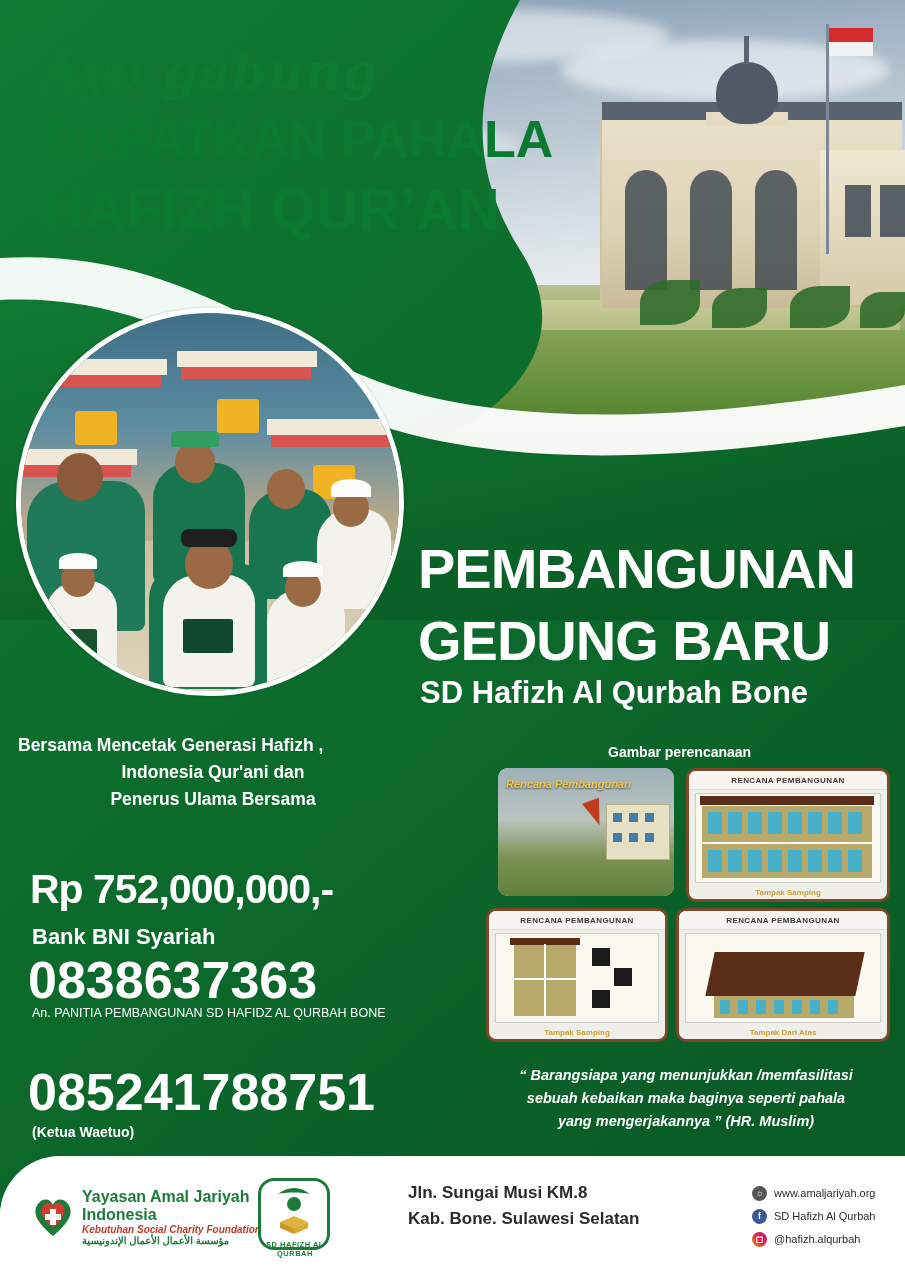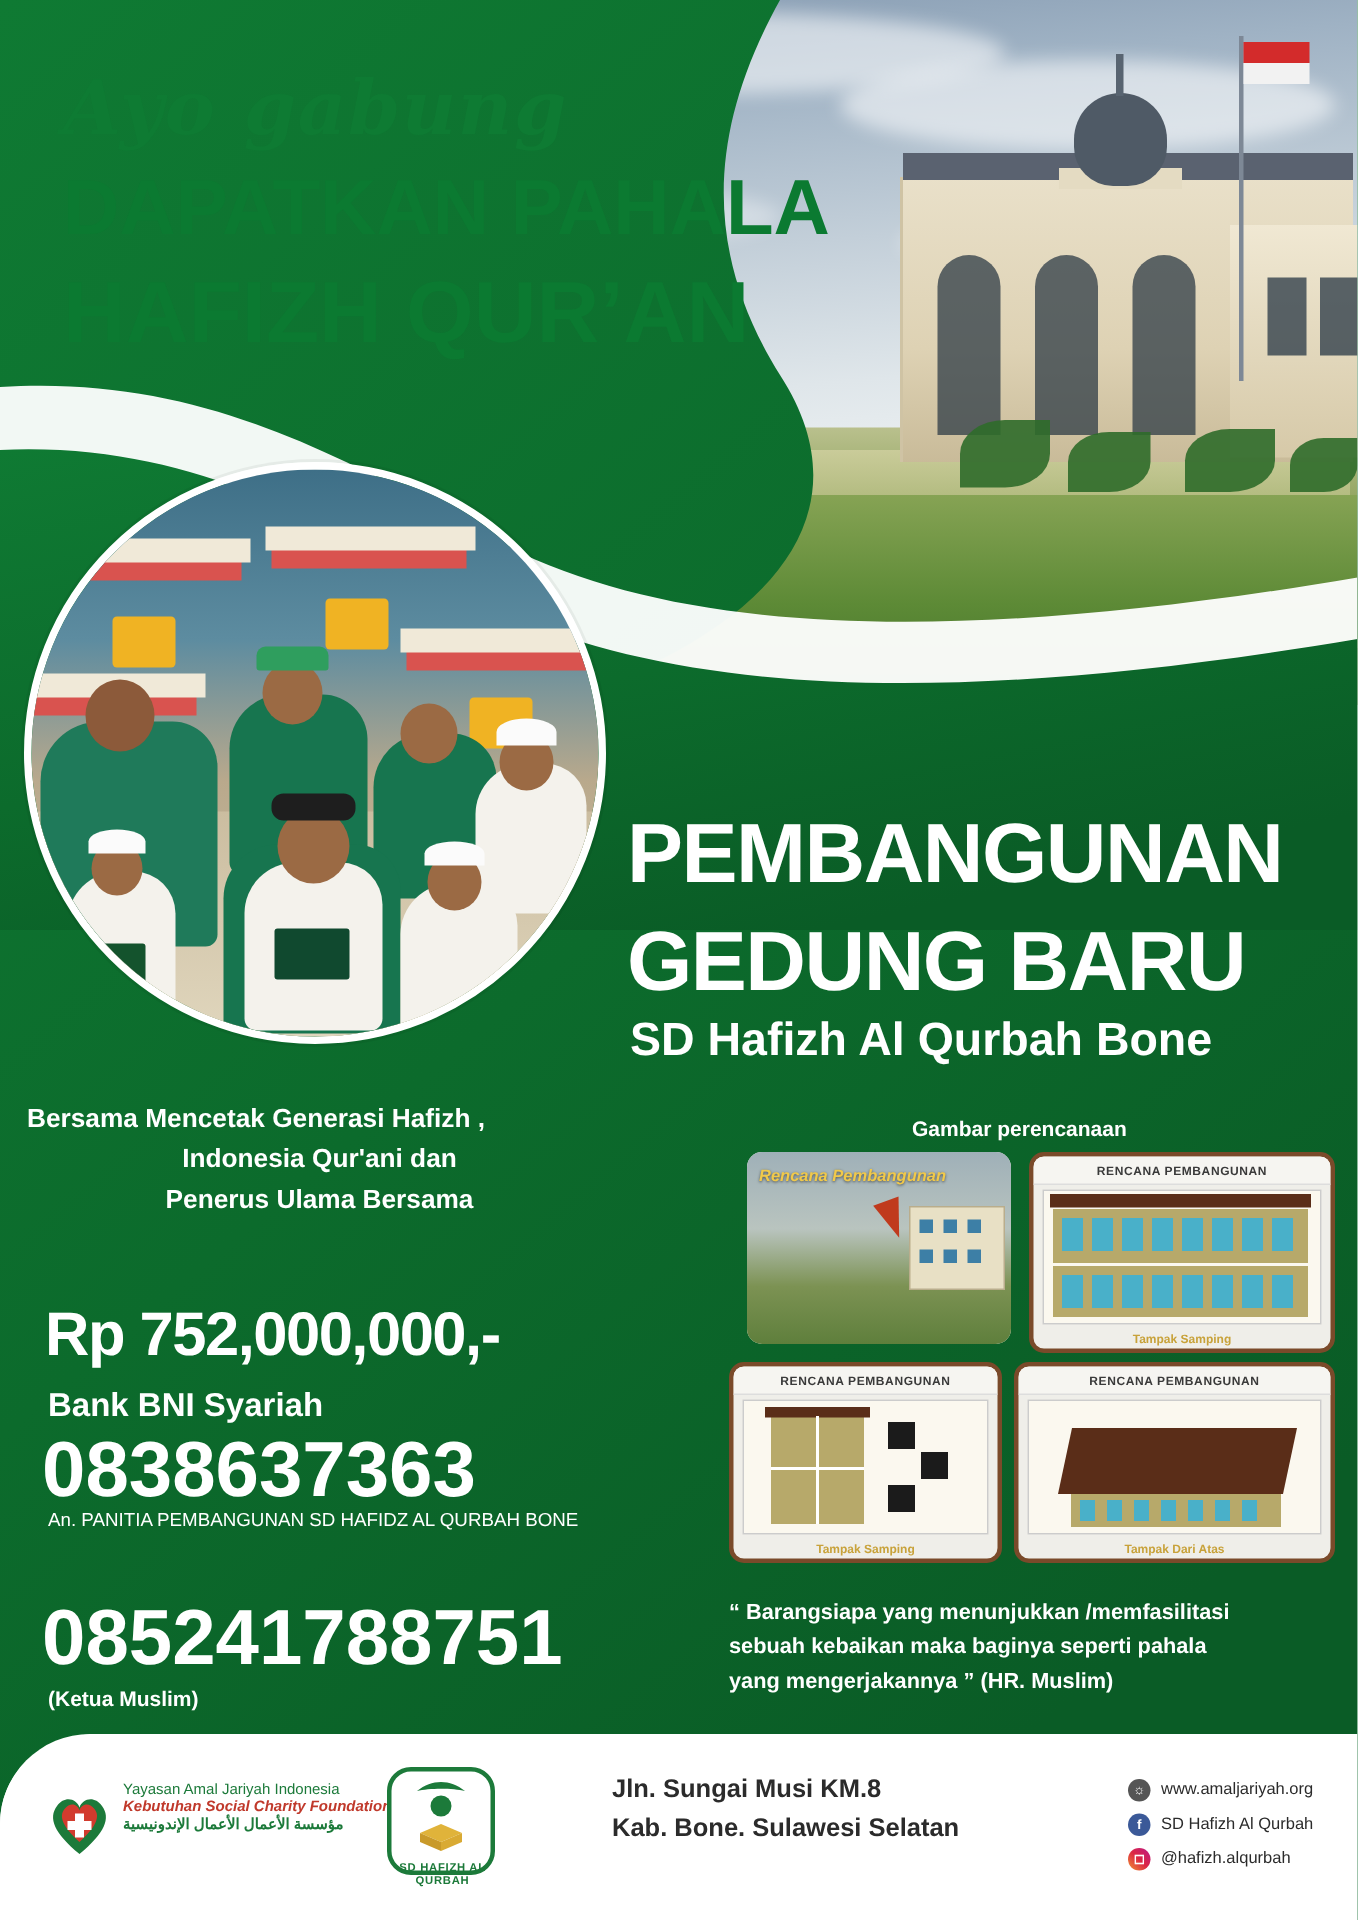--- a/index.html
+++ b/index.html
@@ -129,26 +129,26 @@
       border-left:9px solid transparent;border-right:9px solid transparent;border-top:26px solid #c03a1d;transform:rotate(-20deg);}
   .plan1 .bldg{position:absolute;left:108px;top:36px;width:62px;height:54px;background:#e8e0c5;border:1px solid #b9ad8c;}
   .plan1 .bldg i{position:absolute;display:block;width:9px;height:9px;background:#3d7fa6;}
   .render{position:absolute;left:6px;top:22px;right:6px;bottom:16px;background:#fbf8ef;border:1px solid #ccc;}
   .r-b{position:absolute;background:#b7a96a;}
   .r-w{position:absolute;background:#49b0c9;}
   .roof{position:absolute;background:#5a2d18;}
 
   
   .quote{position:absolute;left:486px;top:1064px;width:400px;color:#fff;font-size:14.5px;
-         font-weight:bold;line-height:1.6;text-align:left;}
+         font-style:italic;font-weight:bold;line-height:1.6;text-align:center;}
   .footer-round{position:absolute;left:0;top:1156px;width:905px;height:124px;background:#fff;
           border-top-left-radius:60px;}
   .logo1{position:absolute;left:30px;top:1182px;width:46px;height:58px;}
   .logo1txt{position:absolute;left:82px;top:1188px;width:180px;}
-  .logo1txt .t1{font-size:10px;font-weight:normal;color:#1c7a3a;}
+  .logo1txt .t1{font-size:16px;font-weight:bold;color:#1c7a3a;}
   .logo1txt .t2{font-size:10px;font-weight:bold;color:#c0392b;font-style:italic;}
   .logo1txt .t3{font-size:10px;font-weight:bold;color:#1c7a3a;}
   .logo2{position:absolute;left:258px;top:1178px;width:72px;height:72px;}
   .logo2 .ring{position:absolute;inset:0;border:3px solid #1c7a3a;border-radius:16px;}
   .logo2cap{position:absolute;left:250px;top:1240px;width:90px;text-align:center;font-size:7.5px;
         font-weight:bold;color:#1c7a3a;letter-spacing:.5px;}
   .addr{position:absolute;left:408px;top:1180px;color:#2b2b2b;font-size:17px;font-weight:bold;line-height:1.55;}
   .contacts{position:absolute;left:752px;top:1186px;font-size:11px;color:#2b2b2b;line-height:1.2;}
   .contact-row{display:flex;align-items:center;margin-bottom:8px;}
   .contact-row .ic{width:15px;height:15px;border-radius:50%;margin-right:7px;flex:0 0 15px;
@@ -269,21 +269,21 @@
     <div class="l1">Bersama Mencetak Generasi Hafizh ,</div>
     <div>Indonesia Qur'ani dan</div>
     <div>Penerus Ulama Bersama</div>
   </div>
 
   <div class="total-amount">Rp 752,000,000,-</div>
   <div class="bank-label">Bank BNI Syariah</div>
   <div class="bank-no">0838637363</div>
   <div class="an">An. PANITIA PEMBANGUNAN SD HAFIDZ AL QURBAH BONE</div>
   <div class="phone">085241788751</div>
-  <div class="ketua">(Ketua Muslim)</div>
+  <div class="ketua">(Ketua Waetuo)</div>
 
   <div class="plan-title">Gambar perencanaan</div>
 
   <div class="plan plan1">
     <div class="ph-bg"></div>
     <div class="lbl">Rencana Pembangunan</div>
     <div class="arrow"></div>
     <div class="bldg">
       <i style="left:6px;top:8px"></i>
         <i style="left:22px;top:8px"></i>

